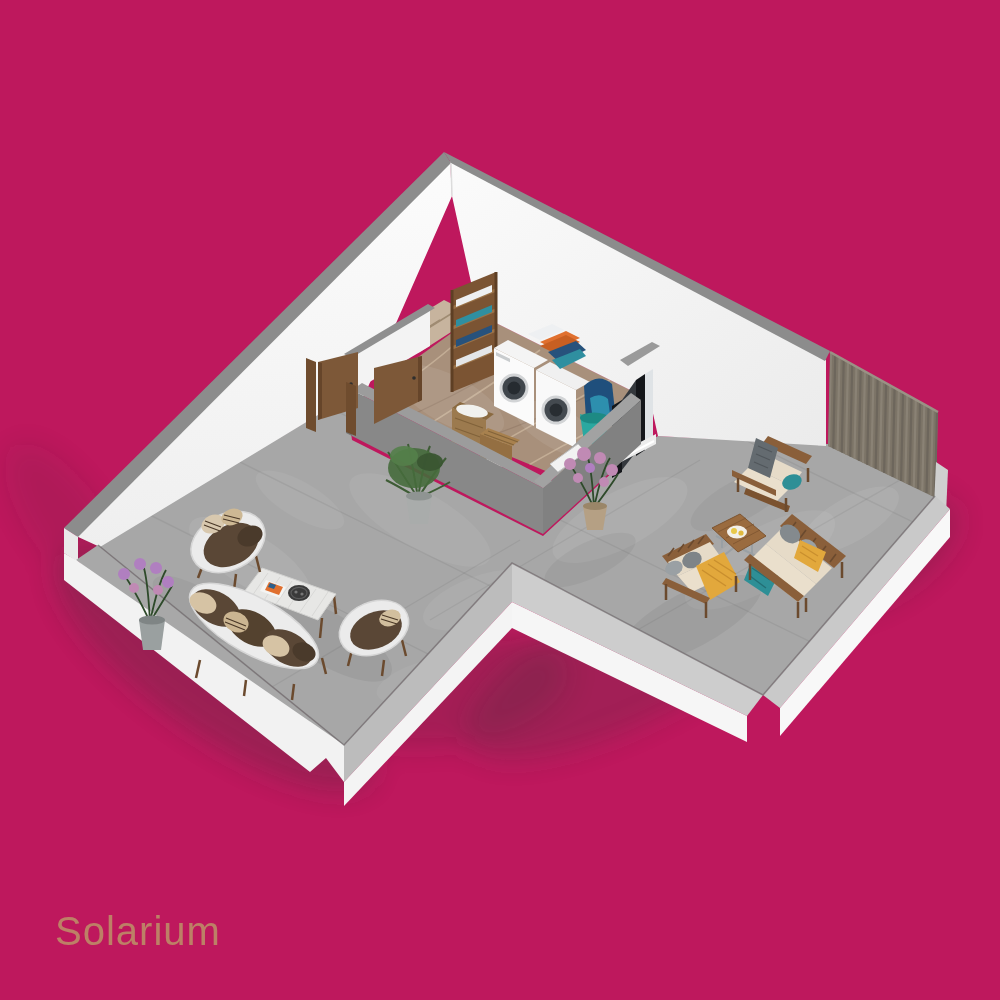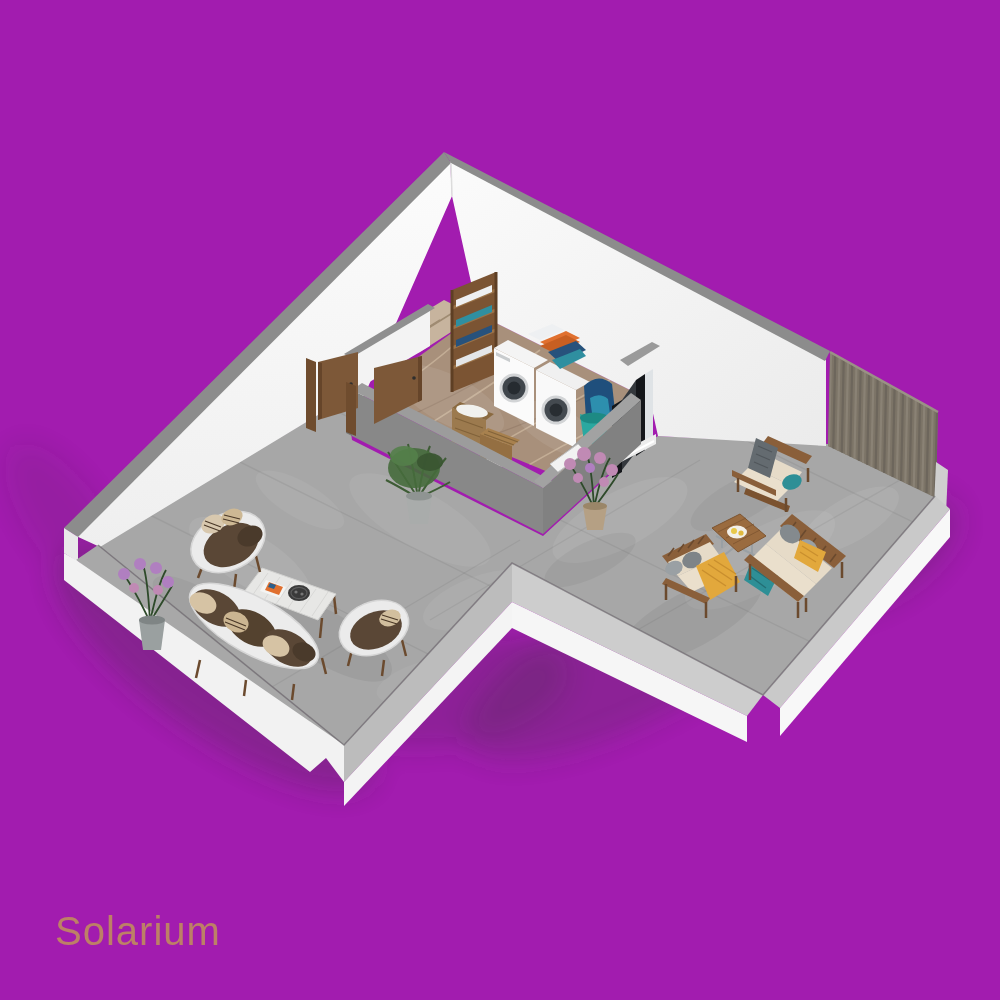--- a/index.html
+++ b/index.html
@@ -1,16 +1,16 @@
 <!DOCTYPE html>
 <html><head>
 <meta charset="utf-8">
 <style>
   html,body{margin:0;padding:0;background:#ffffff;}
-  .stage{position:relative;width:1000px;height:1000px;background:#a21caf;overflow:hidden;
+  .stage{position:relative;width:1000px;height:1000px;background:#be185d;overflow:hidden;
          font-family:"Liberation Sans", sans-serif;}
   svg{position:absolute;left:0;top:0;}
   .floor-title{font-family:"Liberation Sans", sans-serif;font-weight:400;letter-spacing:1px;}
 </style>
 </head>
 <body>
 
 <div class="stage">
 <svg width="1000" height="1000" viewBox="0 0 1000 1000">
   <defs>

